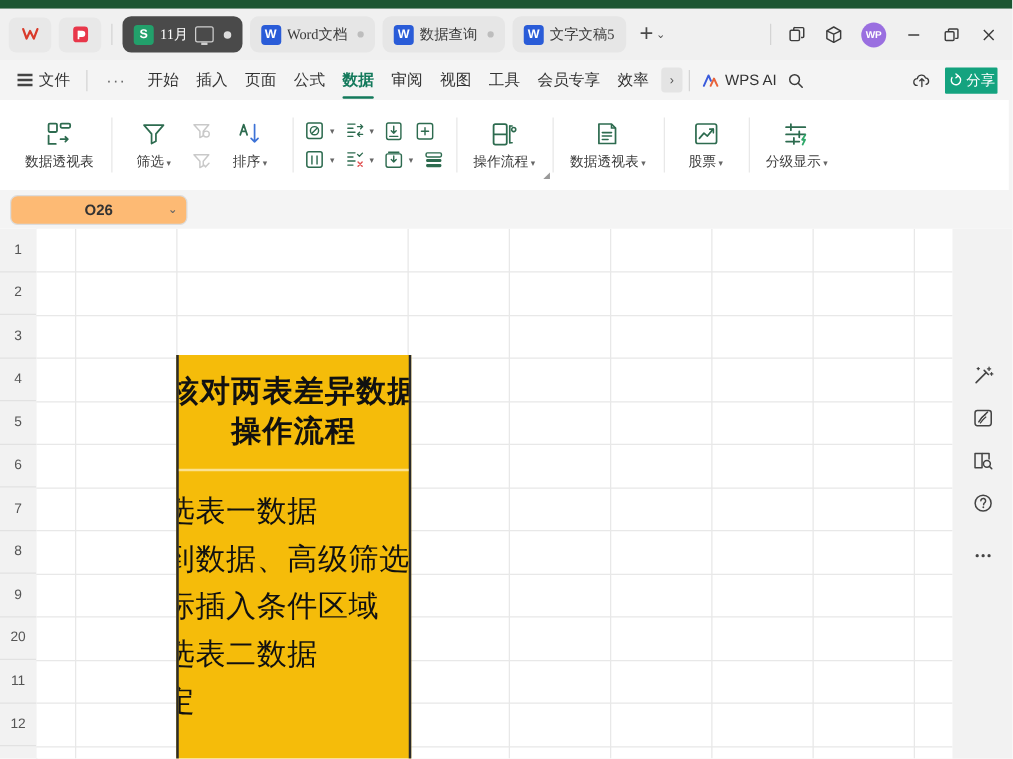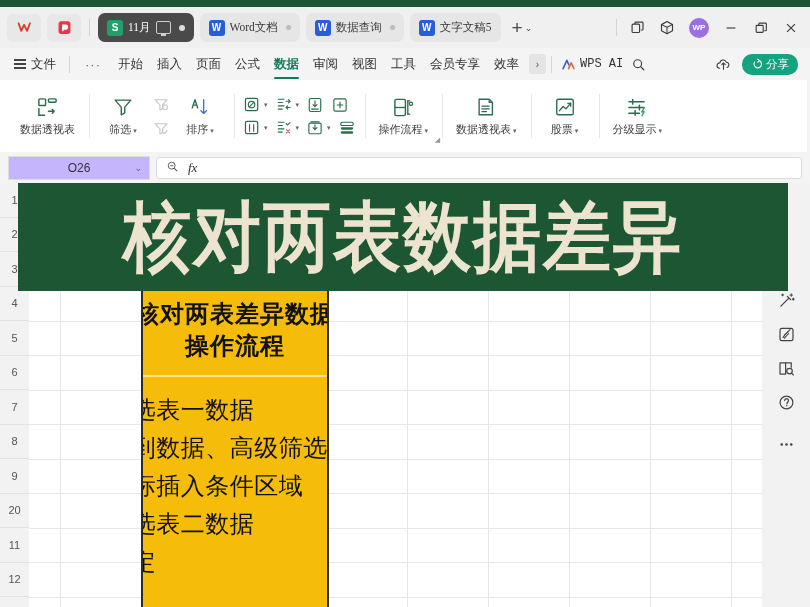--- a/index.html
+++ b/index.html
@@ -46,43 +46,43 @@
            display:flex;align-items:center;padding:0 6px;box-sizing:border-box;font-size:12.5px;color:#333;}
   .hamb{display:flex;flex-direction:column;gap:2.5px;margin:0 5px 0 8px;}
   .hamb i{display:block;width:12px;height:1.4px;background:#444;}
   .mfile{font-size:12.5px;color:#333;margin-right:8px;}
   .mdots{color:#666;font-size:13px;letter-spacing:1px;margin:0 10px;}
   .mitem{padding:0 7px;position:relative;color:#333;white-space:nowrap;}
   .mitem.sel{color:#13795b;font-weight:bold;}
   .mitem.sel:after{content:"";position:absolute;left:7px;right:7px;bottom:-6px;height:2px;background:#13795b;border-radius:1px;}
   .marrow{width:17px;height:20px;background:#e4e4e4;border-radius:3px;display:flex;align-items:center;justify-content:center;
           font-size:10px;color:#555;margin-left:3px;}
-  .wpsai{display:flex;align-items:center;gap:4px;font-size:12px;color:#333;margin-left:4px;font-family:Liberation Mono, monospace;}
-  .sharebtn{background:#14a37f;color:#fff;font-size:11.5px;border-radius:10px;padding:3px 9px;display:flex;
+  .wpsai{display:flex;align-items:center;gap:4px;font-size:12px;color:#333;margin-left:4px;}
+  .sharebtn{background:#14a37f;color:#fff;font-size:11.5px;border-radius:1px;padding:3px 2px;display:flex;
             align-items:center;gap:3px;margin-right:6px;margin-left:4px;}
 
   
   .ribbon{position:absolute;left:0;top:80px;width:807px;height:72px;background:#fff;
           display:flex;align-items:center;box-sizing:border-box;padding:0 6px;}
   .rgroup{display:flex;align-items:center;height:60px;padding:0 7px;position:relative;}
   .rgroup+.rgroup:before{content:"";position:absolute;left:0;top:8px;bottom:8px;width:1px;background:#e8e8e8;}
   .bigbtn{display:flex;flex-direction:column;align-items:center;justify-content:center;gap:3px;
           padding:0 7px;min-width:40px;}
   .bigbtn .glyph{height:24px;display:flex;align-items:center;justify-content:center;}
   .bigbtn .t{font-size:11px;color:#3c3c3c;white-space:nowrap;}
   .cara{font-size:7px;color:#666;margin-left:2px;}
   .smallgrid{display:flex;flex-direction:column;gap:3px;justify-content:center;}
   .srow{display:flex;align-items:center;gap:3px;}
   .sbtn{display:flex;align-items:center;gap:1px;padding:1px 2px;}
 
   
   .fbar{position:absolute;left:0;top:152px;width:810px;height:31px;background:#f4f4f4;
         display:flex;align-items:center;padding:0 8px;box-sizing:border-box;gap:6px;}
-  .namebox{width:140px;height:22px;background:#c4b5fd;border:1px solid #dcdcdc;border-radius:0;
-           display:flex;align-items:center;justify-content:center;position:relative;font-size:12px;color:#333;}
+  .namebox{width:140px;height:22px;background:#fdba74;border:1px solid #dcdcdc;border-radius:6px;
+           display:flex;align-items:center;justify-content:center;position:relative;font-size:12px;color:#333;font-weight:bold;}
   .namebox .cv{font-size:9px;color:#666;position:absolute;right:7px;}
   .fxzone{flex:1 1 auto;height:22px;background:#fff;border:1px solid #dcdcdc;border-radius:3px;
           display:flex;align-items:center;gap:9px;padding:0 9px;box-sizing:border-box;}
   .fxzone .fx{font-family:"Liberation Serif",serif;font-style:italic;font-size:13px;color:#333;}
 
   
   .sheet{position:absolute;left:0;top:183px;width:810px;height:424px;background:#fff;overflow:hidden;}
   .rowhead{position:absolute;left:0;top:0;width:29px;height:424px;background:#f2f2f2;border-right:1px solid #d8d8d8;}
   .rh{height:34.5px;display:flex;align-items:center;justify-content:center;font-size:11px;color:#555;
       border-bottom:1px solid #e2e2e2;box-sizing:border-box;}
@@ -442,31 +442,20 @@
       </div>
     </div>
 
 
   </div>
 
   <div class="fbar">
     <div class="namebox">
       <span>O26</span>
       <span class="cv">⌄</span>
-    </div>
-    <div class="fxzone">
-      <span>
-        <svg width="13" height="13" viewBox="0 0 16 16">
-            <circle cx="7" cy="7" r="4.2" fill="none" stroke="#555" stroke-width="1.2"></circle>
-            <path d="M5.2 7h3.6" stroke="#555" stroke-width="1.2"></path>
-            <path d="M10.2 10.2l3.2 3.2" stroke="#555" stroke-width="1.3" stroke-linecap="round"></path>
-          </svg>
-      </span>
-      <span class="fx">fx</span>
-      <span></span>
     </div>
   </div>
 
   <div class="sheet">
     <div class="rowhead">
       <div class="rh">1</div>
       <div class="rh">2</div>
       <div class="rh">3</div>
       <div class="rh">4</div>
       <div class="rh">5</div>
@@ -554,17 +543,14 @@
     </div>
     <div class="rsicon" style="margin-top:8px">
       <svg width="19" height="19" viewBox="0 0 22 22">
           <circle cx="5.5" cy="11" r="1.5" fill="#444"></circle>
           <circle cx="11" cy="11" r="1.5" fill="#444"></circle>
           <circle cx="16.5" cy="11" r="1.5" fill="#444"></circle>
         </svg>
     </div>
   </div>
 
-  <div class="banner">
-    <span class="btxt">核对两表数据差异</span>
-  </div>
 
 </div>
 
 </body></html>

